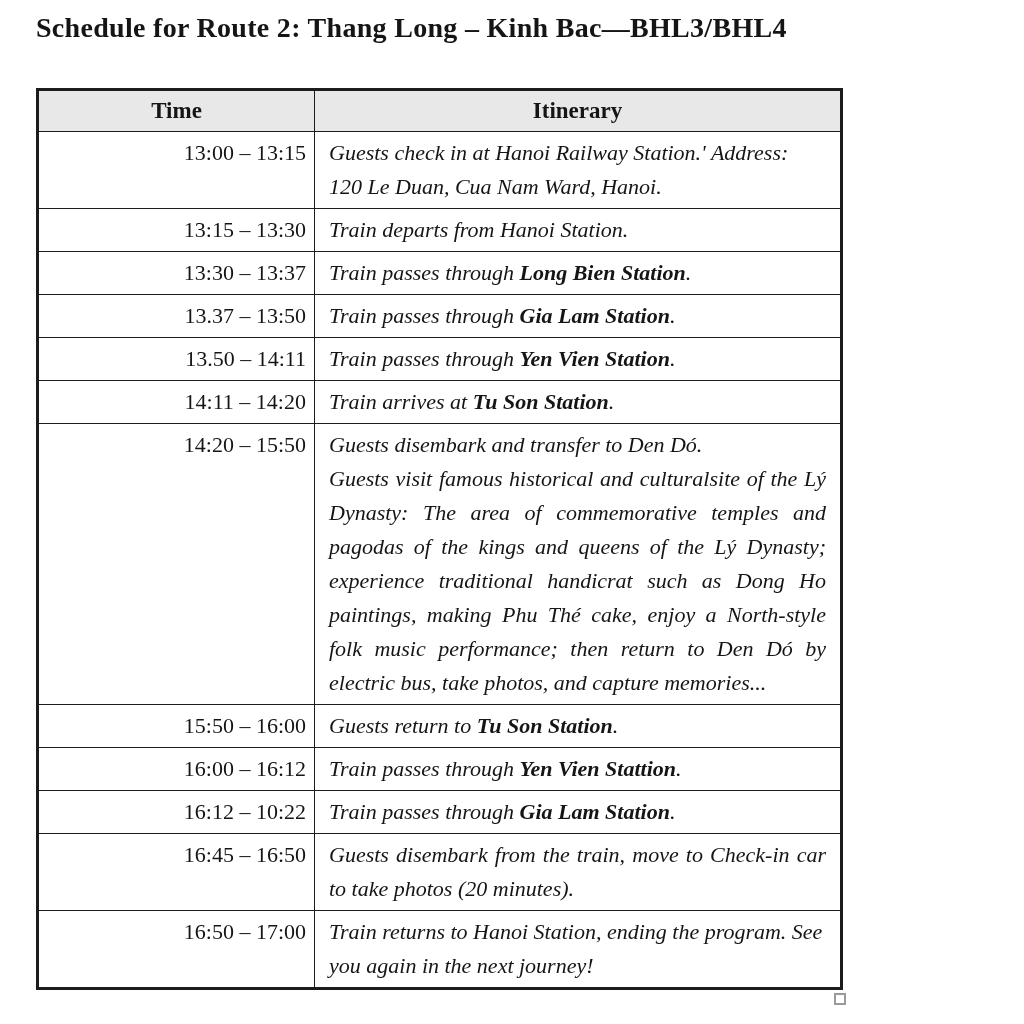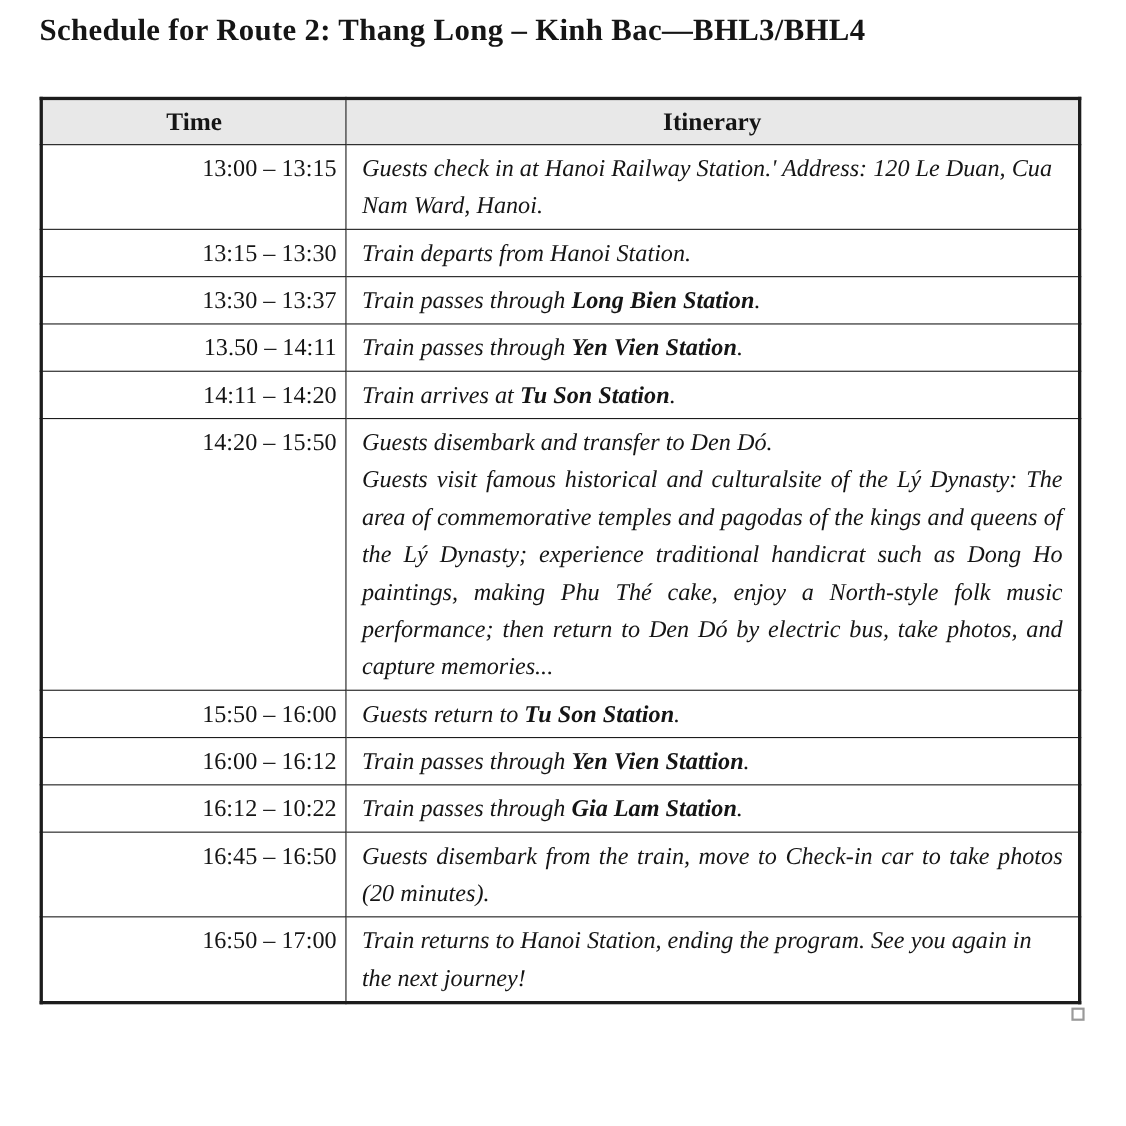--- a/index.html
+++ b/index.html
@@ -21,21 +21,21 @@
     top: 12px;
     font-size: 28px;
     font-weight: bold;
     letter-spacing: 0.3px;
     white-space: nowrap;
   }
   .table-wrap {
     position: absolute;
     left: 36px;
     top: 88px;
-    width: 947px;
+    width: 807px;
   }
   table.schedule {
     width: 100%;
     border-collapse: collapse;
     table-layout: fixed;
     border: 3px solid var(--border, #1c1c1c);
   }
   table.schedule th,
   table.schedule td {
     border: 1.5px solid var(--border, #1c1c1c);
@@ -112,20 +112,26 @@
             <p><span>Train departs from Hanoi Station.</span></p>
           </td>
         </tr>
         <tr>
           <td class="time-cell">13:30 – 13:37</td>
           <td class="itin-cell">
             <p><span>Train passes through </span><b>Long Bien Station</b><span>.</span></p>
           </td>
         </tr>
         <tr>
+          <td class="time-cell">13.37 – 13:50</td>
+          <td class="itin-cell">
+            <p><span>Train passes through </span><b>Gia Lam Station</b><span>.</span></p>
+          </td>
+        </tr>
+        <tr>
           <td class="time-cell">13.50 – 14:11</td>
           <td class="itin-cell">
             <p><span>Train passes through </span><b>Yen Vien Station</b><span>.</span></p>
           </td>
         </tr>
         <tr>
           <td class="time-cell">14:11 – 14:20</td>
           <td class="itin-cell">
             <p><span>Train arrives at </span><b>Tu Son Station</b><span>.</span></p>
           </td>

